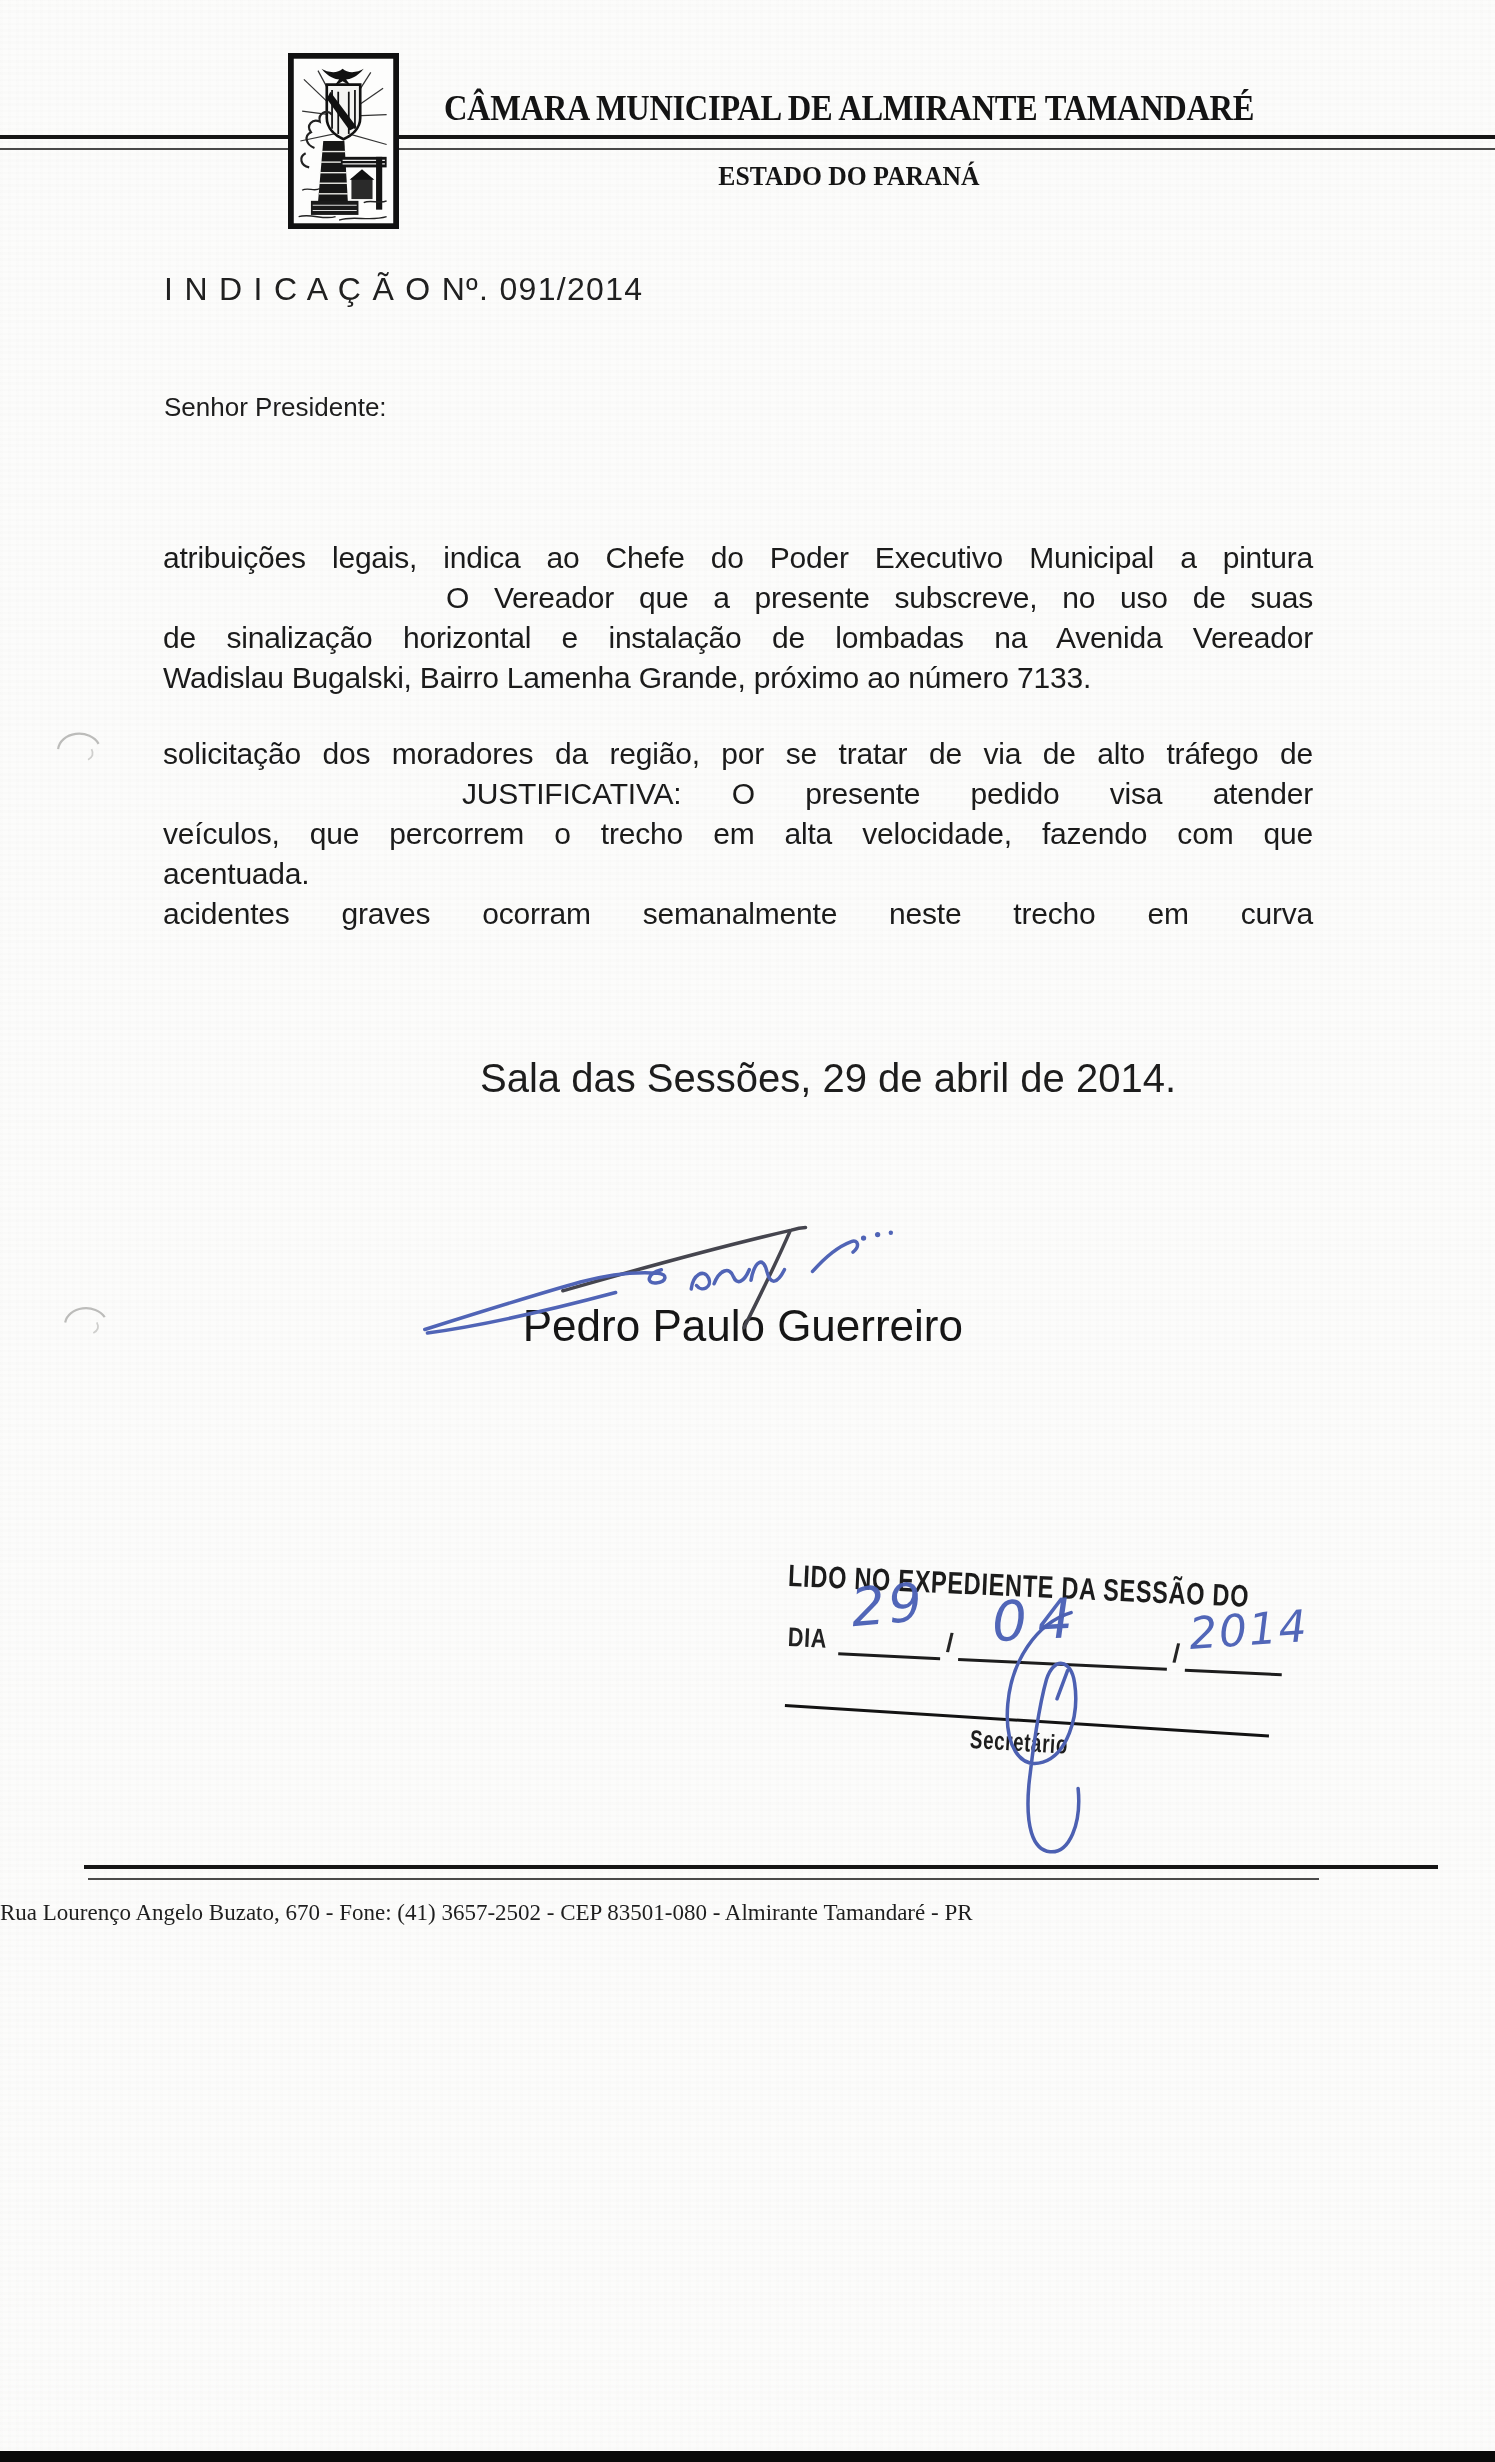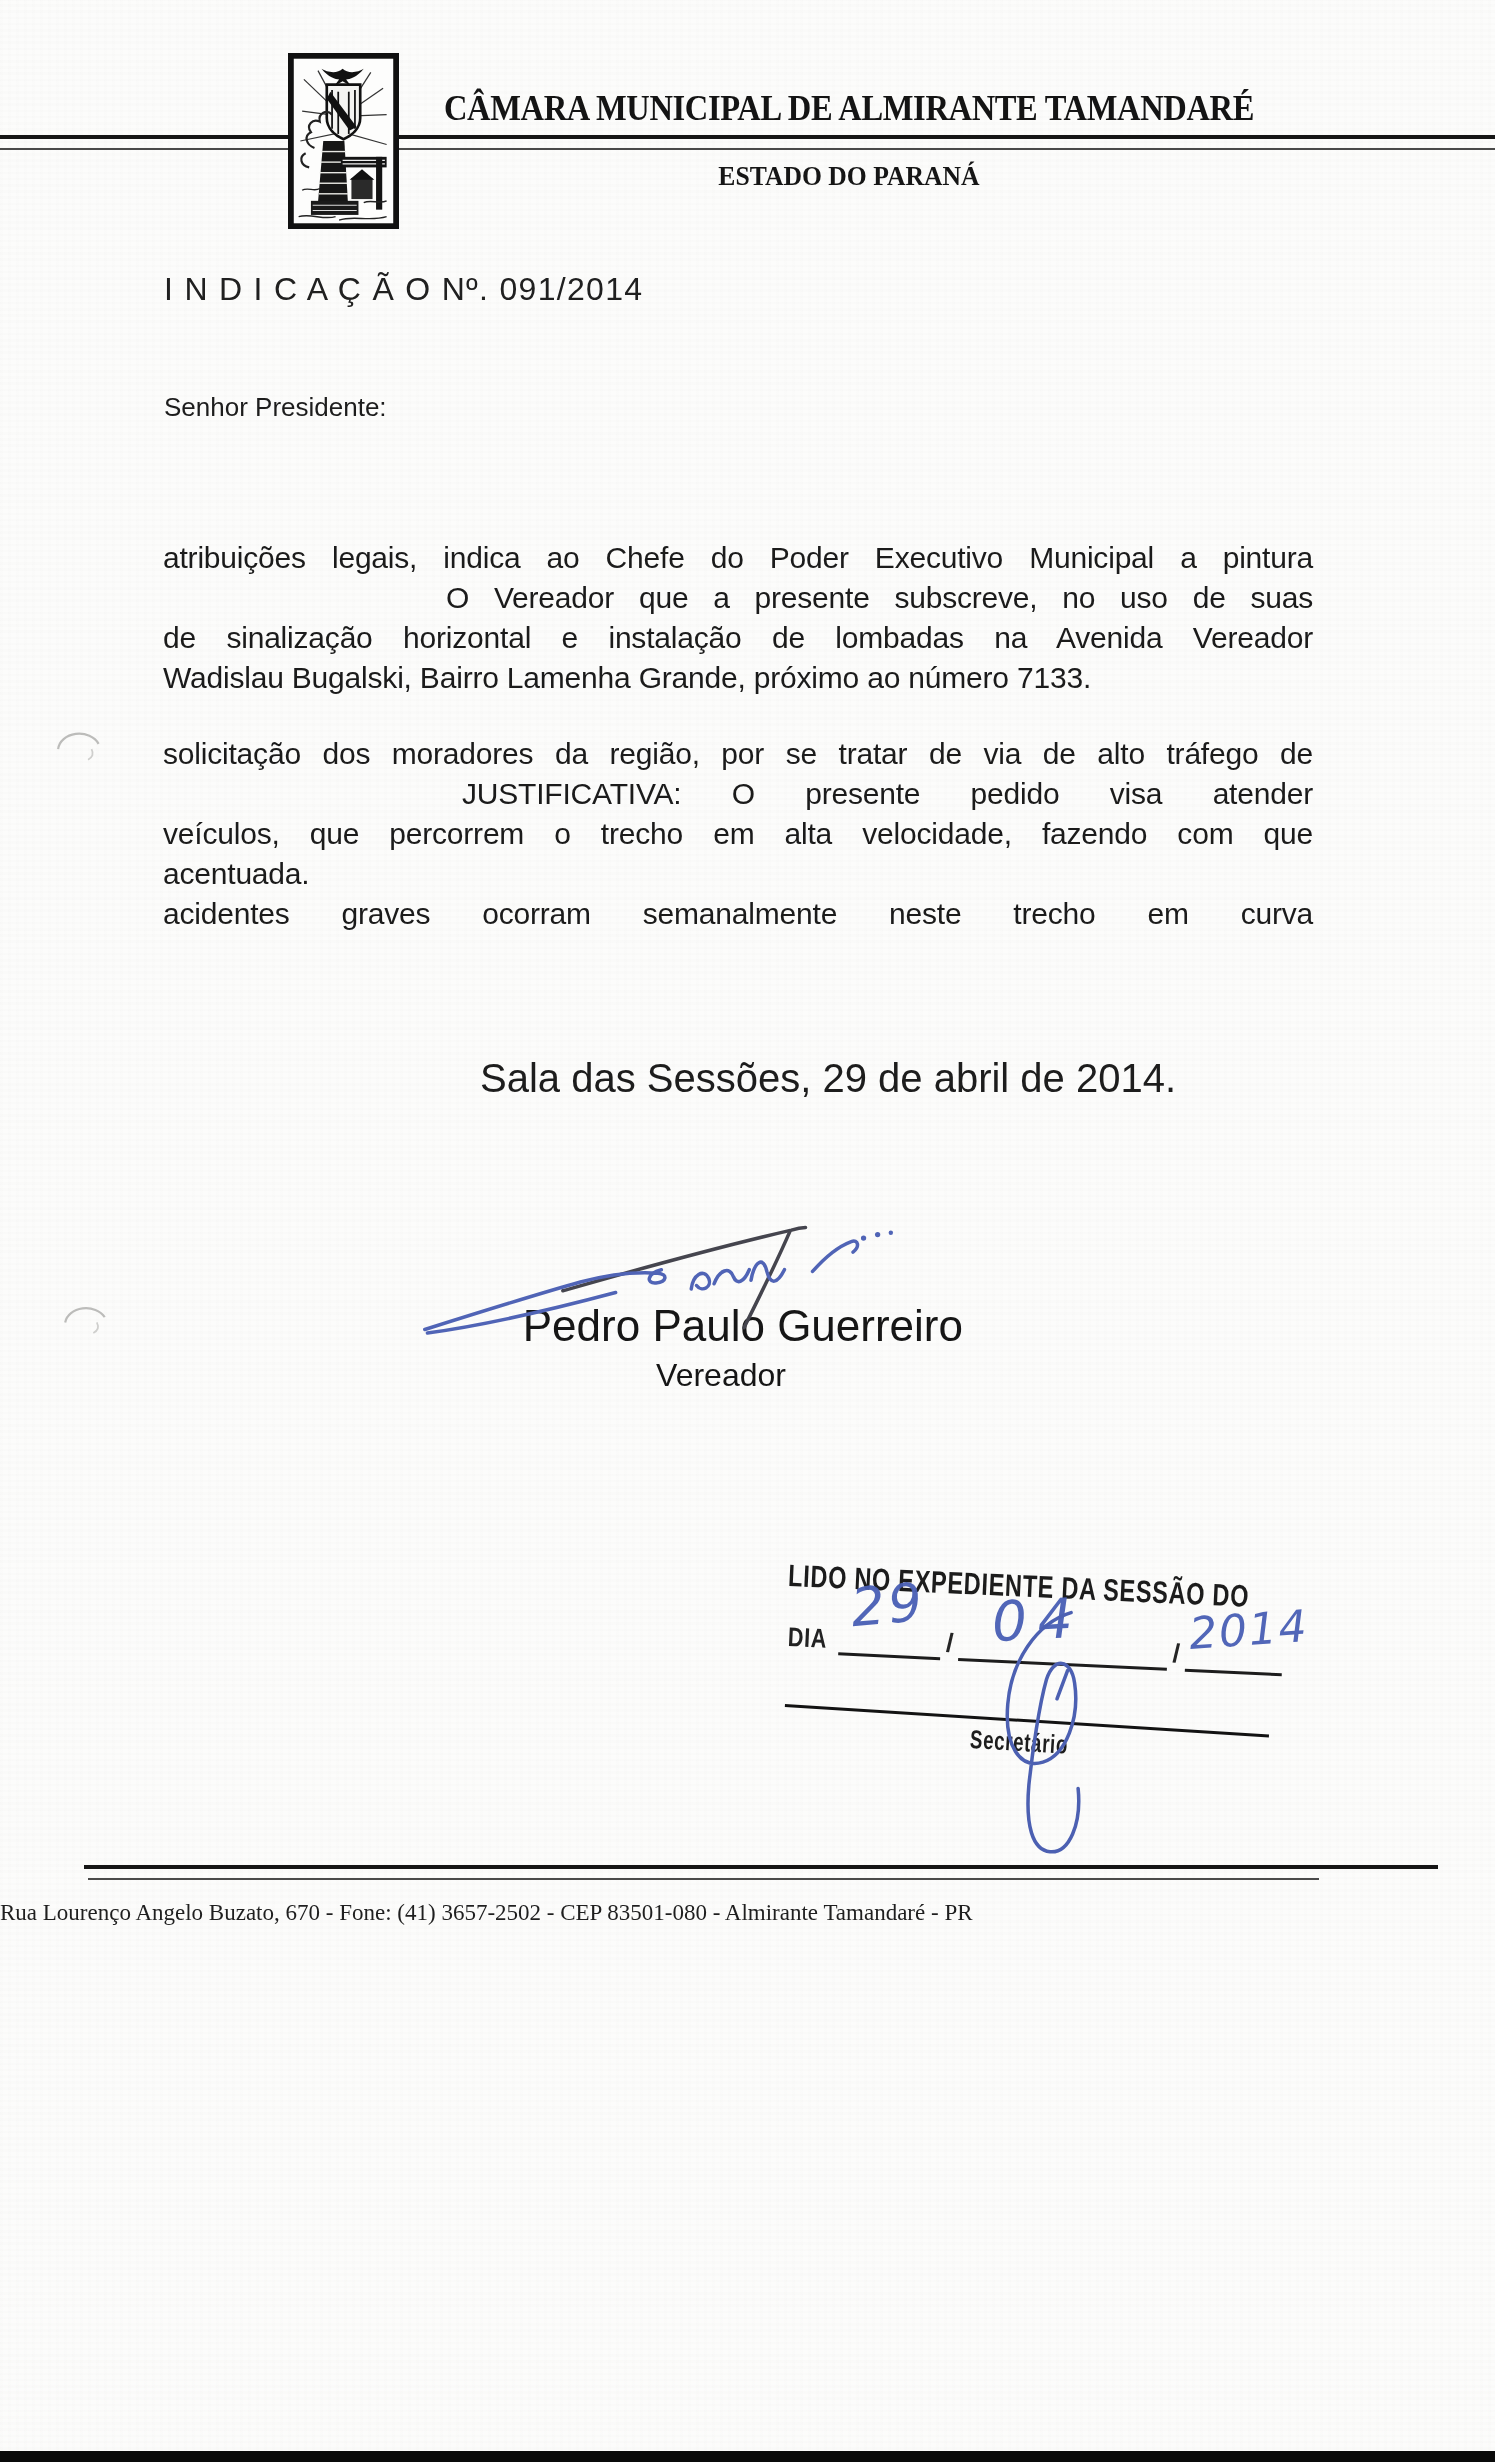--- a/index.html
+++ b/index.html
@@ -162,21 +162,20 @@
       <div class="line">solicitação dos moradores da região, por se tratar de via de alto tráfego de</div>
       <div class="line first">JUSTIFICATIVA: O presente pedido visa atender</div>
       <div class="line">veículos, que percorrem o trecho em alta velocidade, fazendo com que</div>
       <div class="line last">acentuada.</div>
       <div class="line">acidentes graves ocorram semanalmente neste trecho em curva</div>
     </div>
 
   <div class="date-line">Sala das Sessões, 29 de abril de 2014.</div>
 
   <div class="sig-name">Pedro Paulo Guerreiro</div>
-  <div class="sig-title">Vereador</div>
 
   <div class="stamp-line1">LIDO NO EXPEDIENTE DA SESSÃO DO</div>
   <div class="dia-row">
     <span class="dia-label">DIA</span>
     <span class="blank day"></span>
     <span class="slash">/</span>
     <span class="blank month"></span>
     <span class="slash">/</span>
     <span class="blank year"></span>
   </div>

